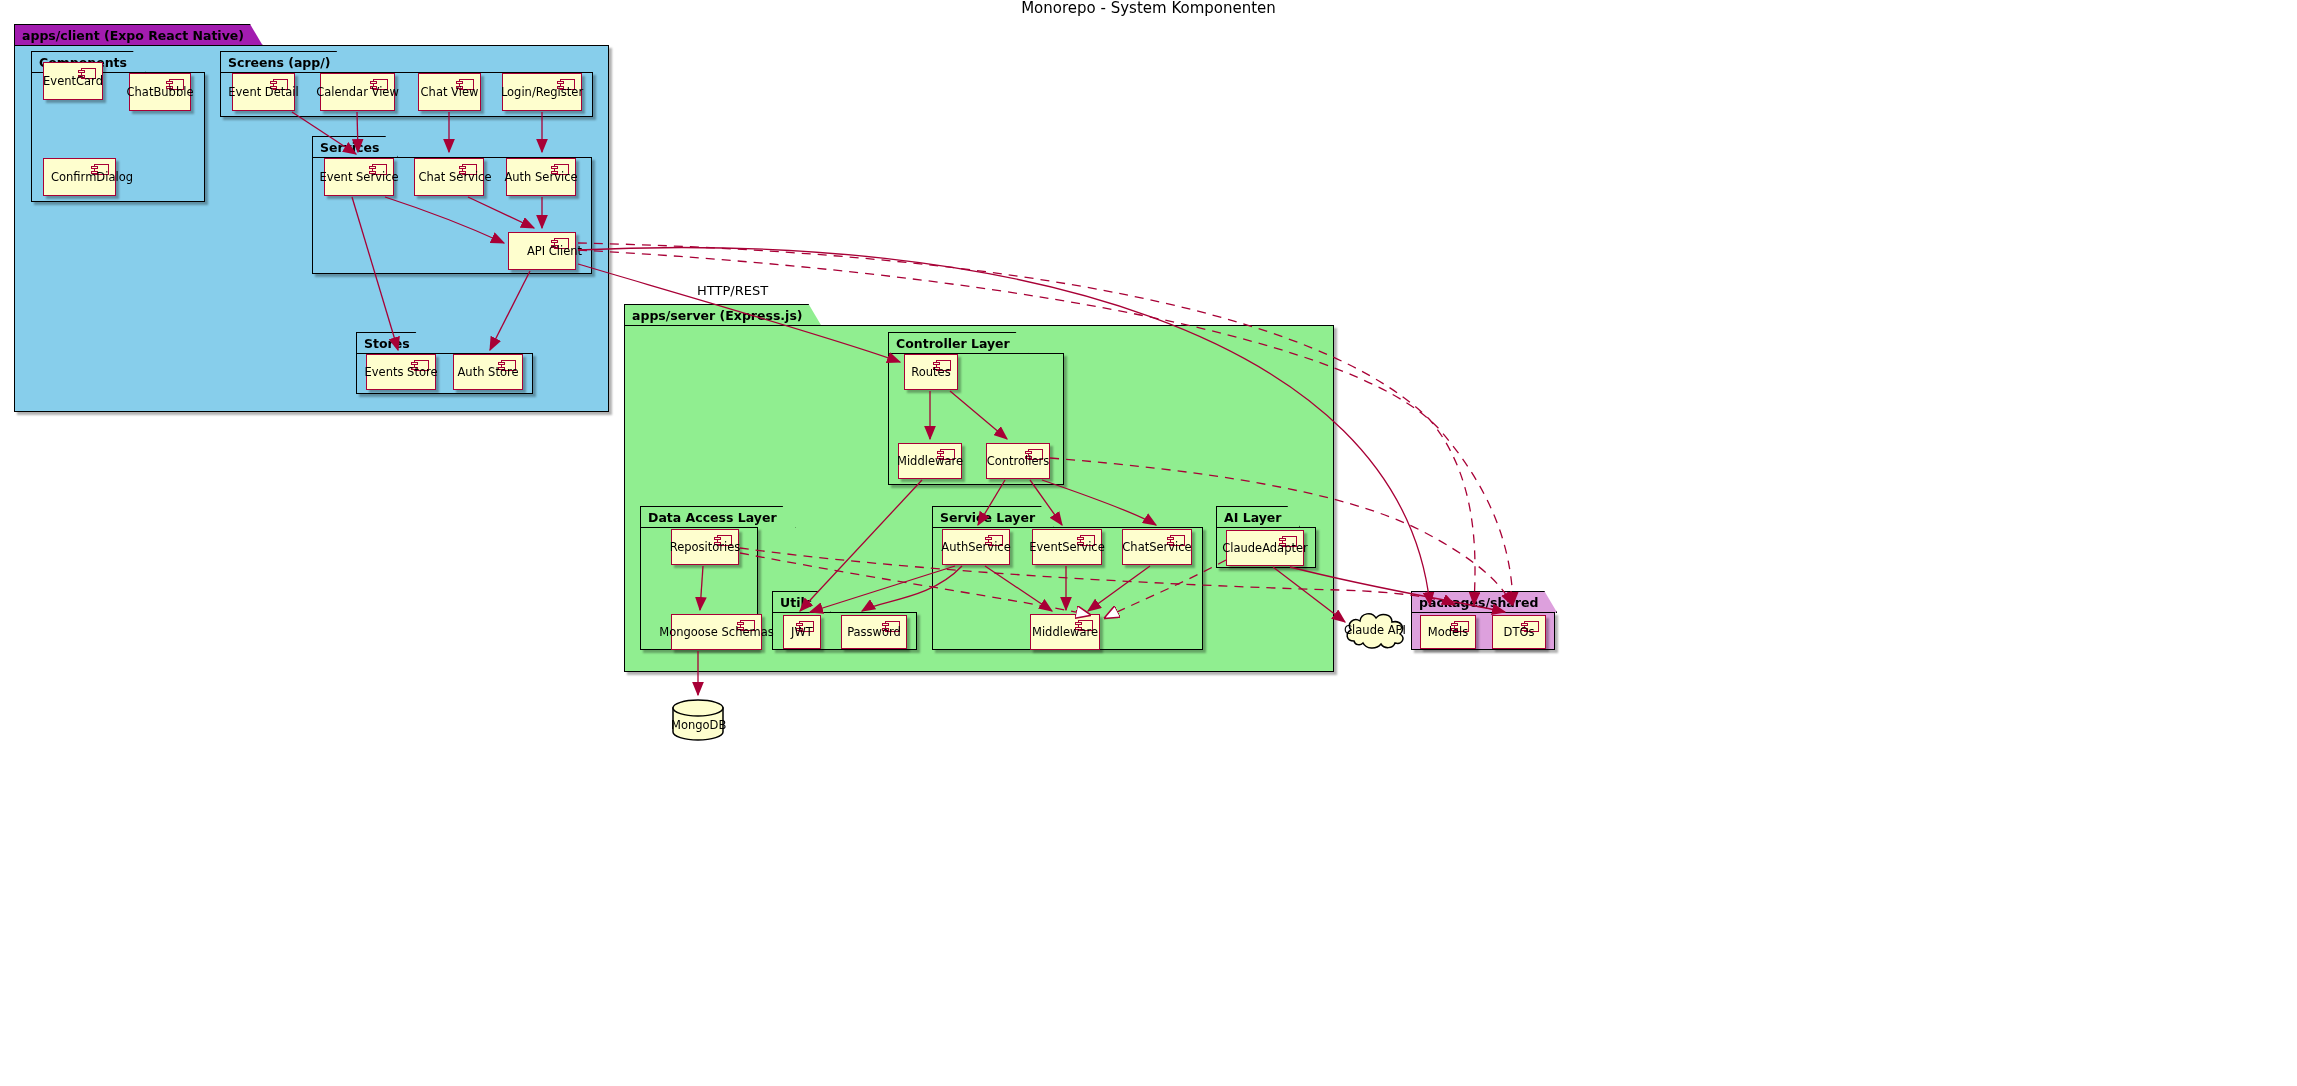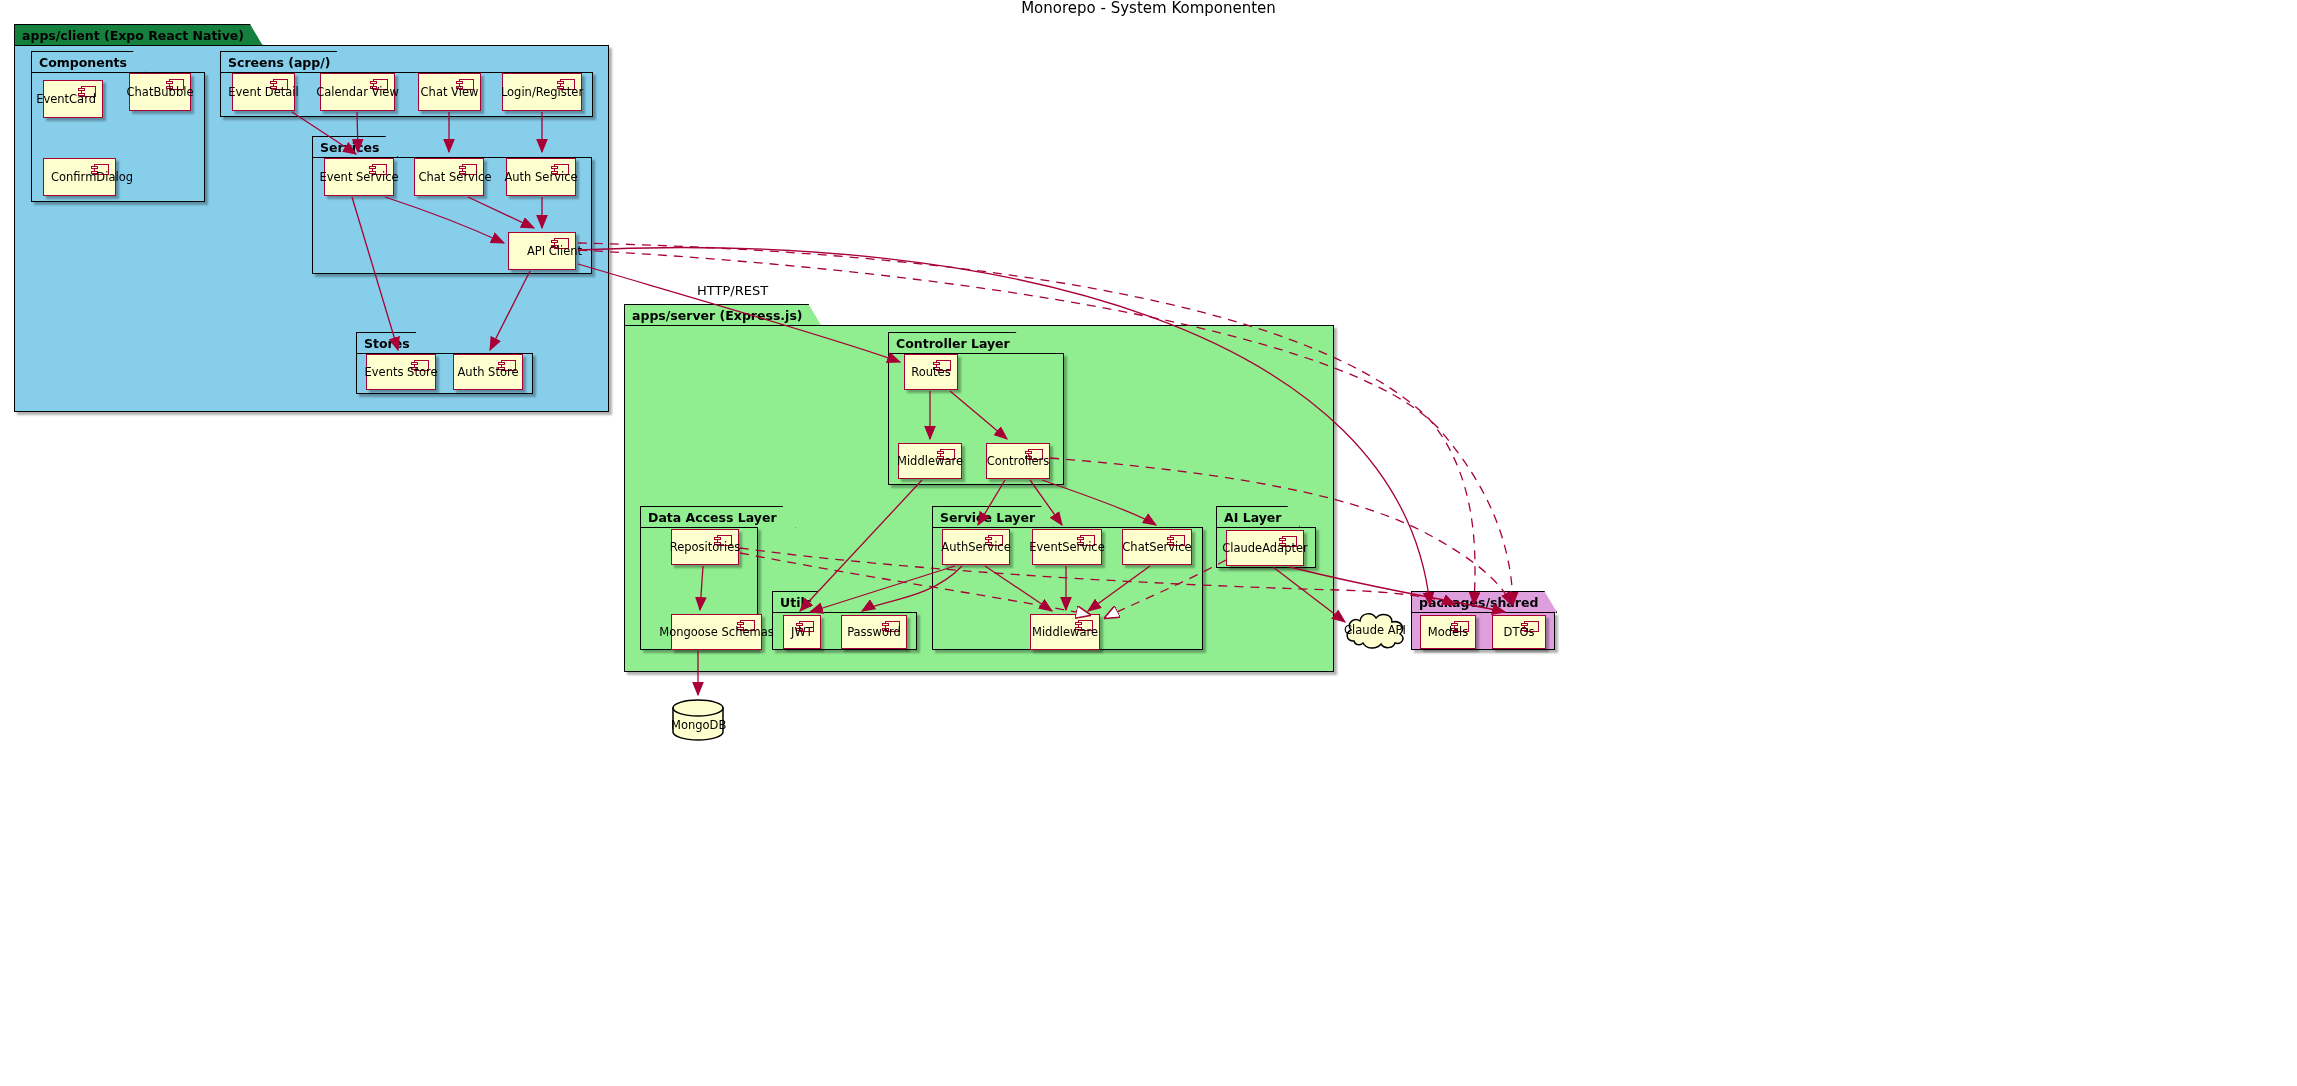--- a/index.html
+++ b/index.html
@@ -23,21 +23,21 @@
     padding:2px 18px 2px 7px;font-size:12.5px;font-weight:bold;color:#000000;
     white-space:nowrap;line-height:17px;
     clip-path:polygon(0 0, calc(100% - 13px) 0, 100% 100%, 0 100%);
   }
   .pkg > .pkg-body{
     position:absolute;left:0;top:21px;right:0;bottom:0;box-sizing:border-box;
     border:1.5px solid #000000;
     box-shadow:3px 3px 2px rgba(0,0,0,0.30);
   }
 
-  .pkg.blue  > .pkg-tab{background:#15803d;}
+  .pkg.blue  > .pkg-tab{background:#a21caf;}
   .pkg.blue  > .pkg-body{background:#87CEEB;}
   .pkg.green > .pkg-tab{background:#90EE90;}
   .pkg.green > .pkg-body{background:#90EE90;}
   .pkg.violet> .pkg-tab{background:#DDA0DD;}
   .pkg.violet> .pkg-body{background:#DDA0DD;}
   .pkg.plain > .pkg-tab{background:transparent;}
   .pkg.plain > .pkg-body{background:transparent;}
 
   
   .comp{
@@ -88,21 +88,21 @@
 
   <div class="pkg blue" style="left:14px;top:24px;width:595px;height:388px;">
     <div class="pkg-tab">apps/client (Expo React Native)</div>
     <div class="pkg-body"></div>
   </div>
 
   <div class="pkg plain" style="left:31px;top:51px;width:174px;height:151px;">
     <div class="pkg-tab">Components</div>
     <div class="pkg-body"></div>
   </div>
-  <div class="comp" style="left:43px;top:80px;width:60px;height:38px;justify-content:flex-end;">
+  <div class="comp" style="left:43px;top:62px;width:60px;height:38px;">
     <span class="glyph"></span>
     <span class="label">EventCard</span>
   </div>
   <div class="comp" style="left:129px;top:73px;width:62px;height:38px;">
     <span class="glyph"></span>
     <span class="label">ChatBubble</span>
   </div>
   <div class="comp" style="left:43px;top:158px;width:73px;height:38px;padding-left:25px;">
     <span class="glyph"></span>
     <span class="label">ConfirmDialog</span>

